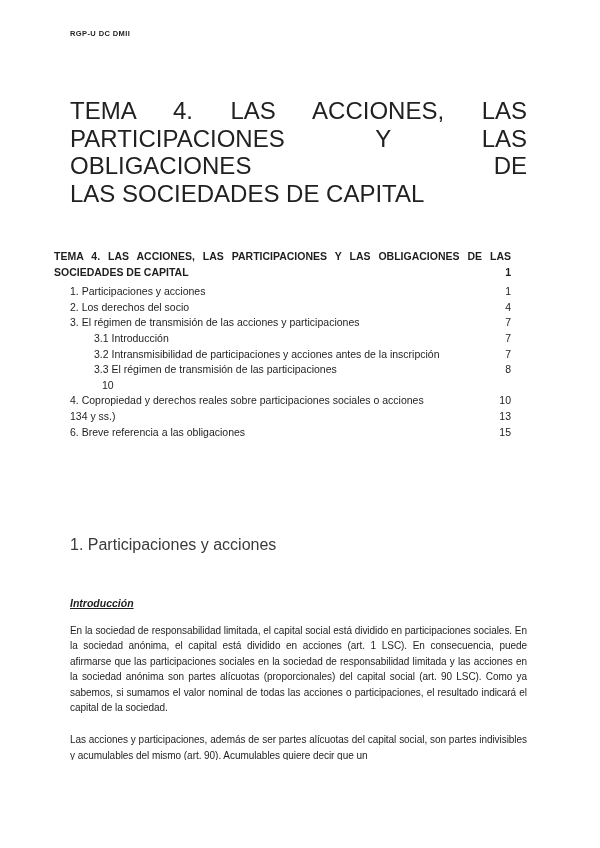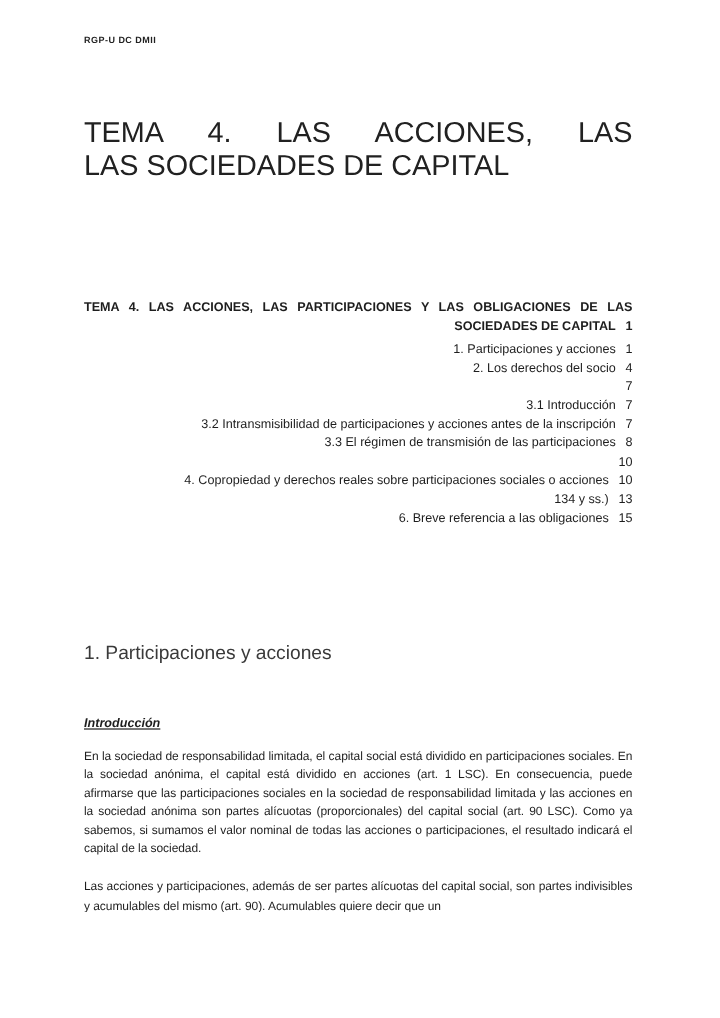--- a/index.html
+++ b/index.html
@@ -10,26 +10,26 @@
   .doc-header{
     position:absolute;top:29px;left:70px;
     font-size:7.5px;font-weight:bold;letter-spacing:0.4px;color:#222;
   }
   .doc-title{
     position:absolute;top:97px;left:70px;width:457px;
     font-size:24px;line-height:27.5px;color:#212121;
   }
   .t-just{text-align:justify;text-align-last:justify;}
   .toc{
-    position:absolute;top:249px;left:70px;width:457px;
+    position:absolute;top:249px;left:54px;width:457px;
     font-size:10.5px;line-height:15.6px;color:#1e1e1e;
   }
   .toc-heading{font-weight:bold;margin-bottom:4px;}
   .just{text-align:justify;text-align-last:justify;}
-  .toc-row{display:flex;justify-content:flex-end;align-items:baseline;}
+  .toc-row{display:flex;justify-content:space-between;align-items:baseline;gap:48px;}
   .toc-entries{margin-top:1px;}
   .lvl1{padding-left:16px;}
   .lvl2{padding-left:40px;}
   .toc-page{flex:0 0 auto;padding-left:8px;}
   .section-heading{
     position:absolute;top:536px;left:70px;
     font-size:16px;font-weight:normal;color:#3a3a3a;
   }
   .sub-heading{
     position:absolute;top:597px;left:70px;
@@ -50,20 +50,21 @@
 </style>
 </head>
 <body>
 
 <div class="page">
 
   <div class="doc-header">RGP-U DC DMII</div>
 
   <div class="doc-title">
     <div class="t-just">TEMA 4. LAS ACCIONES, LAS</div>
+    <div class="t-just">PARTICIPACIONES Y LAS OBLIGACIONES DE</div>
     <div>LAS SOCIEDADES DE CAPITAL</div>
   </div>
 
   <div class="toc">
     <div class="toc-heading">
       <div class="just">TEMA 4. LAS ACCIONES, LAS PARTICIPACIONES Y LAS OBLIGACIONES DE LAS</div>
       <div class="toc-row">
         <span>SOCIEDADES DE CAPITAL</span>
         <span class="toc-page">1</span>
       </div>
@@ -71,20 +72,21 @@
     <div class="toc-entries">
       <div class="toc-row lvl1">
         <span>1. Participaciones y acciones</span>
         <span class="toc-page">1</span>
       </div>
       <div class="toc-row lvl1">
         <span>2. Los derechos del socio</span>
         <span class="toc-page">4</span>
       </div>
       <div class="toc-row lvl1">
+        <span>3. El régimen de transmisión de las acciones y participaciones</span>
         <span class="toc-page">7</span>
       </div>
       <div class="toc-row lvl2">
         <span>3.1 Introducción</span>
         <span class="toc-page">7</span>
       </div>
       <div class="toc-row lvl2">
         <span>3.2 Intransmisibilidad de participaciones y acciones antes de la inscripción</span>
         <span class="toc-page">7</span>
       </div>

